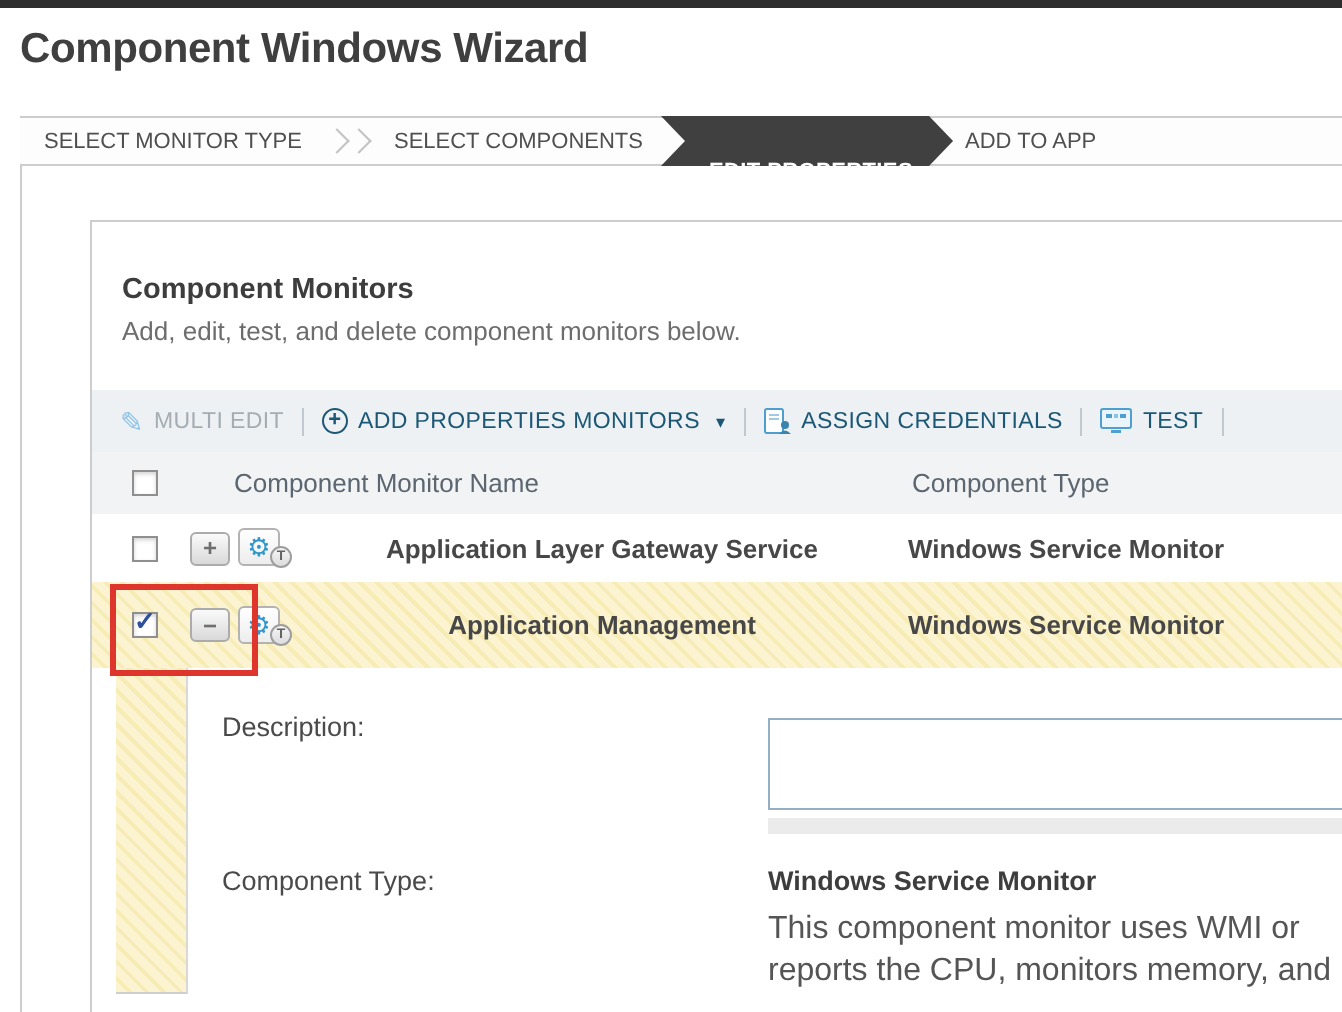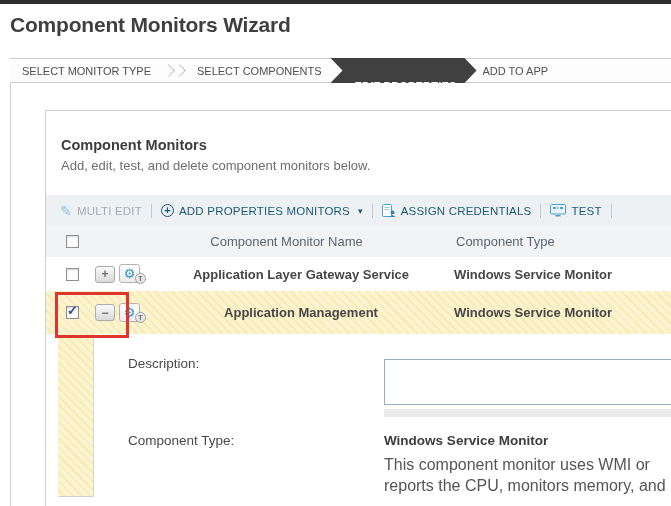--- a/index.html
+++ b/index.html
@@ -49,21 +49,21 @@
     font-size:13px; color:#5b6670; position:relative; }
   .trow { display:flex; align-items:center; position:relative; font-size:13px; }
   .row-plain { height:34px; background:#fff; }
   .row-selected { height:43px; }
   .hatch { background:repeating-linear-gradient(45deg,#fcf4d0 0 4px,#f7ebb6 4px 6px); }
 
   .cb { width:13px; height:13px; background:#fff; border:1px solid #8f8f8f;
     box-shadow:inset 0 1px 2px rgba(0,0,0,0.18); margin-left:20px; flex:0 0 auto; position:relative; }
   .cb .tick { position:absolute; left:0; top:-4px; font-size:13px; font-weight:bold; color:#2d4f9c; }
 
-  .col-name-h { margin-left:38px; width:339px;text-align:center; }
+  .col-name-h { margin-left:38px; width:339px; }
   .col-type-h { }
 
   .pm-btn { width:20px; height:17px; margin-left:16px; border:1px solid #ababab; border-radius:3px;
     background:linear-gradient(#fafafa,#d9d9d9); color:#6f6f6f; font-size:12px; font-weight:bold;
     display:flex; align-items:center; justify-content:center; line-height:1; flex:0 0 auto; }
 
   .svc-wrap { position:relative; width:27px; height:20px; margin-left:4px; flex:0 0 auto; }
   .svc-box { position:absolute; left:0; top:0; width:21px; height:19px; border:1px solid #b3b3b3;
     border-radius:3px; background:linear-gradient(#ffffff,#ededed); display:flex; align-items:center;
     justify-content:center; font-size:13px; color:#2f97cc; line-height:1; }
@@ -73,21 +73,21 @@
 
   .cell-name { margin-left:2px; width:306px; font-weight:bold; color:#474747; white-space:nowrap; overflow:hidden;text-align:center; }
   .cell-type { font-weight:bold; color:#474747; white-space:nowrap; }
 
   
   .detail { display:flex; height:168px; }
   .detail-spacer { width:13px; background:#fff; }
   .detail-yellow { width:40px; height:163px; border-right:1px solid #d8d8d8; border-bottom:1px solid #cfcfcf; }
   .detail-form { flex:1; background:#fff; padding-top:22px; }
   .form-row { display:flex; align-items:flex-start; }
-  .form-label { width:290px; padding-left:34px; font-size:13.5px; color:#4a4a4a; flex:0 0 auto; }
+  .form-label { width:290px; padding-left:17px; font-size:13.5px; color:#4a4a4a; flex:0 0 auto; }
   .desc-col { margin-top:3px; }
   .desc-input { display:block; width:430px; height:46px; border:1px solid #93aec5; background:#fff;
     resize:none; font-family:"Liberation Sans",sans-serif; font-size:13px; }
   .resize-bar { width:430px; height:8px; background:#ebebeb; margin-top:4px; }
   .type-row { margin-top:16px; }
   .type-name { font-size:13.5px; font-weight:bold; color:#3d3d3d; }
   .type-desc { margin-top:6px; font-size:16px; color:#555; line-height:21px; }
   .type-desc div { white-space:nowrap; }
 
   
@@ -97,21 +97,21 @@
   
   .svg-ic { display:block; }
 </style>
 </head>
 <body>
 
 <div class="screen">
 
   <div class="topbar"></div>
 
-  <div class="page-title">Component Monitors Wizard</div>
+  <div class="page-title">Component Windows Wizard</div>
 
   <div class="wizard-edge"></div>
 
   <div class="step-nav">
     <span class="step">SELECT MONITOR TYPE</span>
     <span class="chev"></span>
     <span class="chev"></span>
     <span class="step">SELECT COMPONENTS</span>
     <span class="chev"></span>
     <span class="step-active">EDIT PROPERTIES</span>

